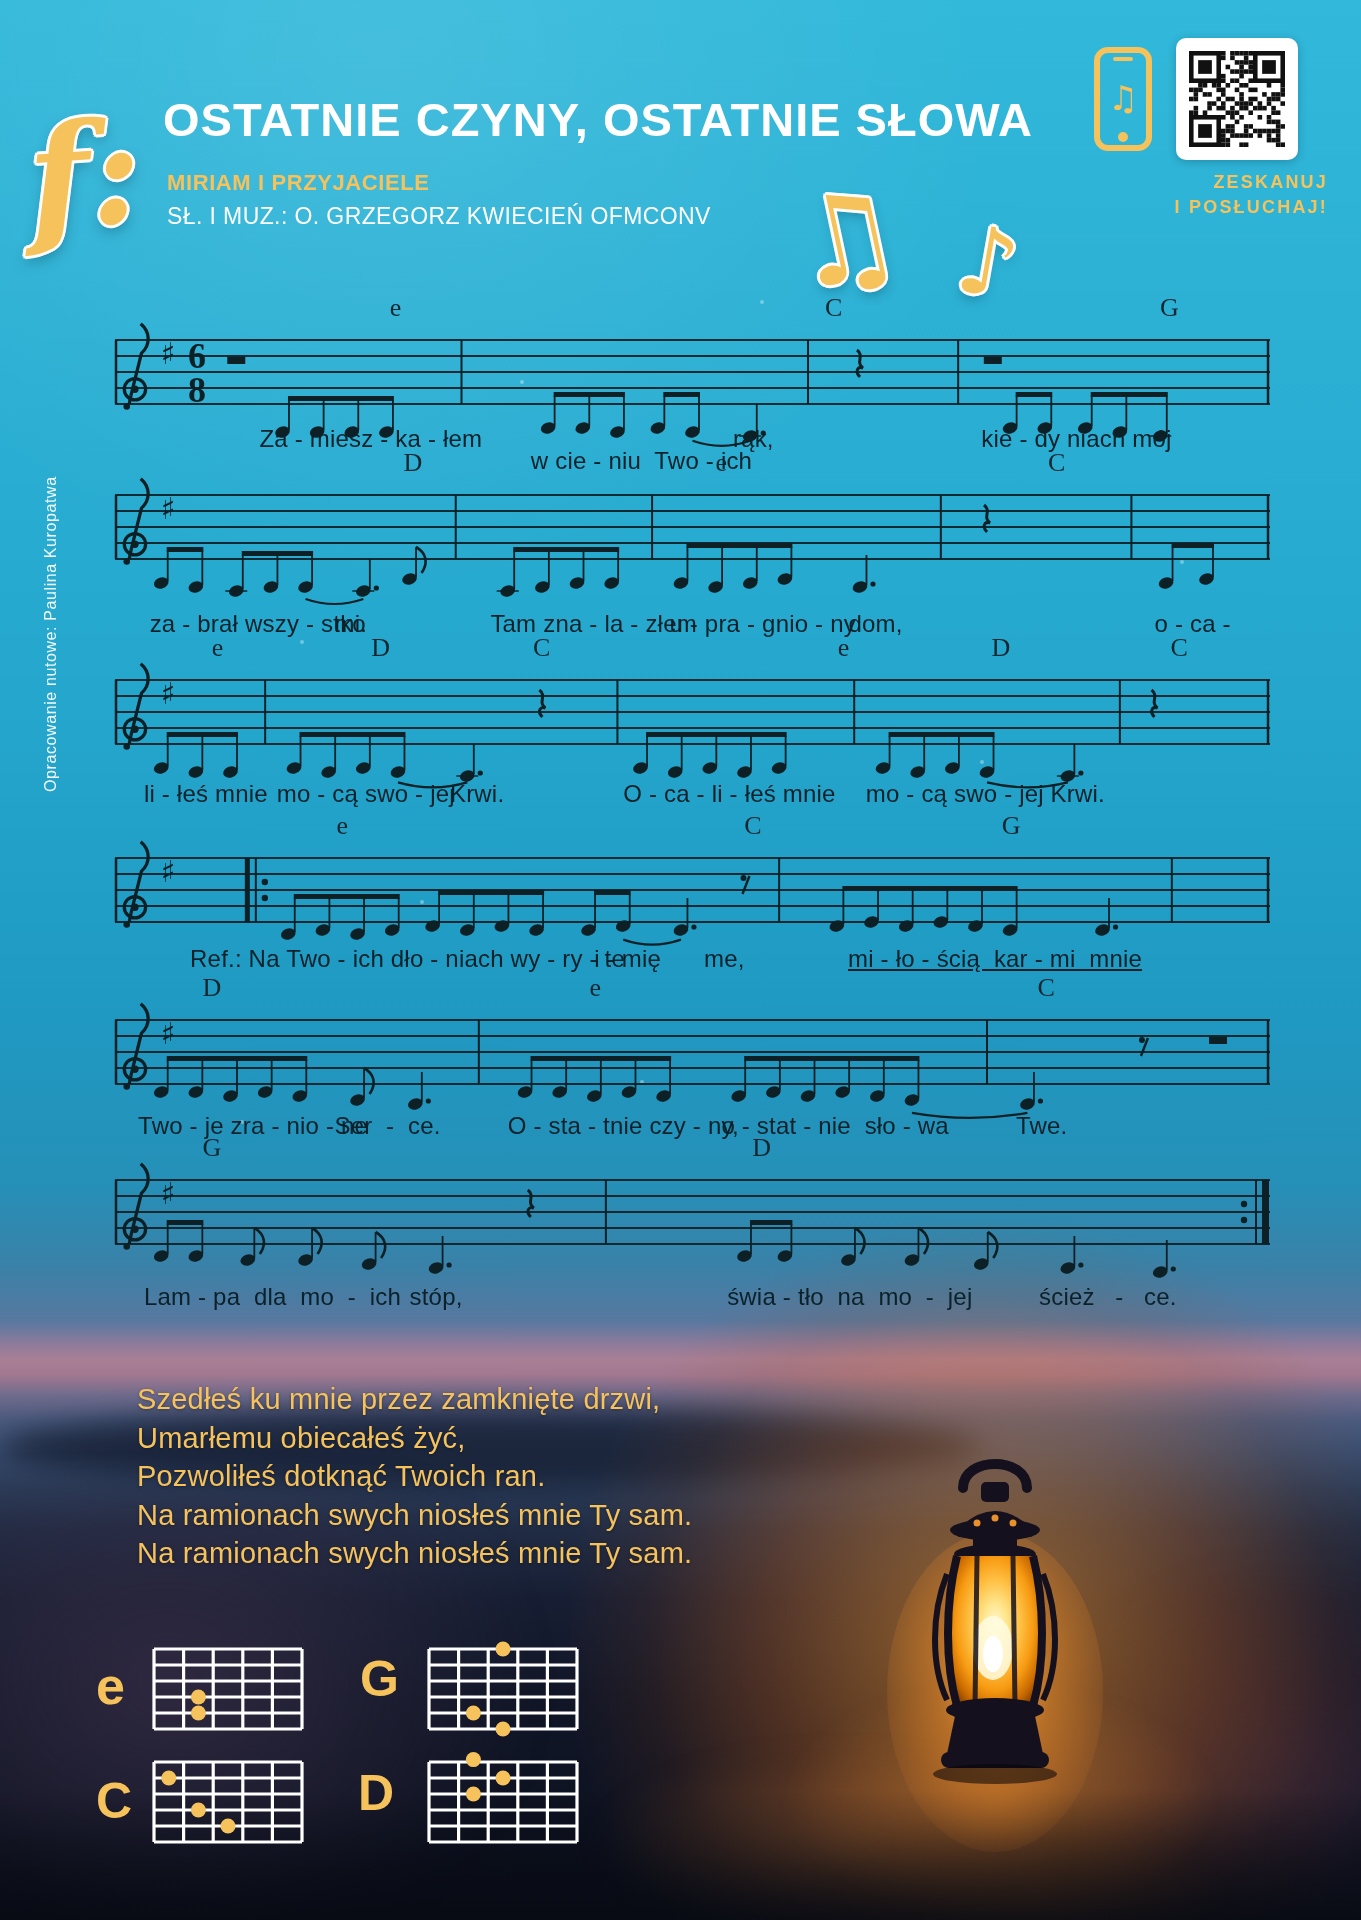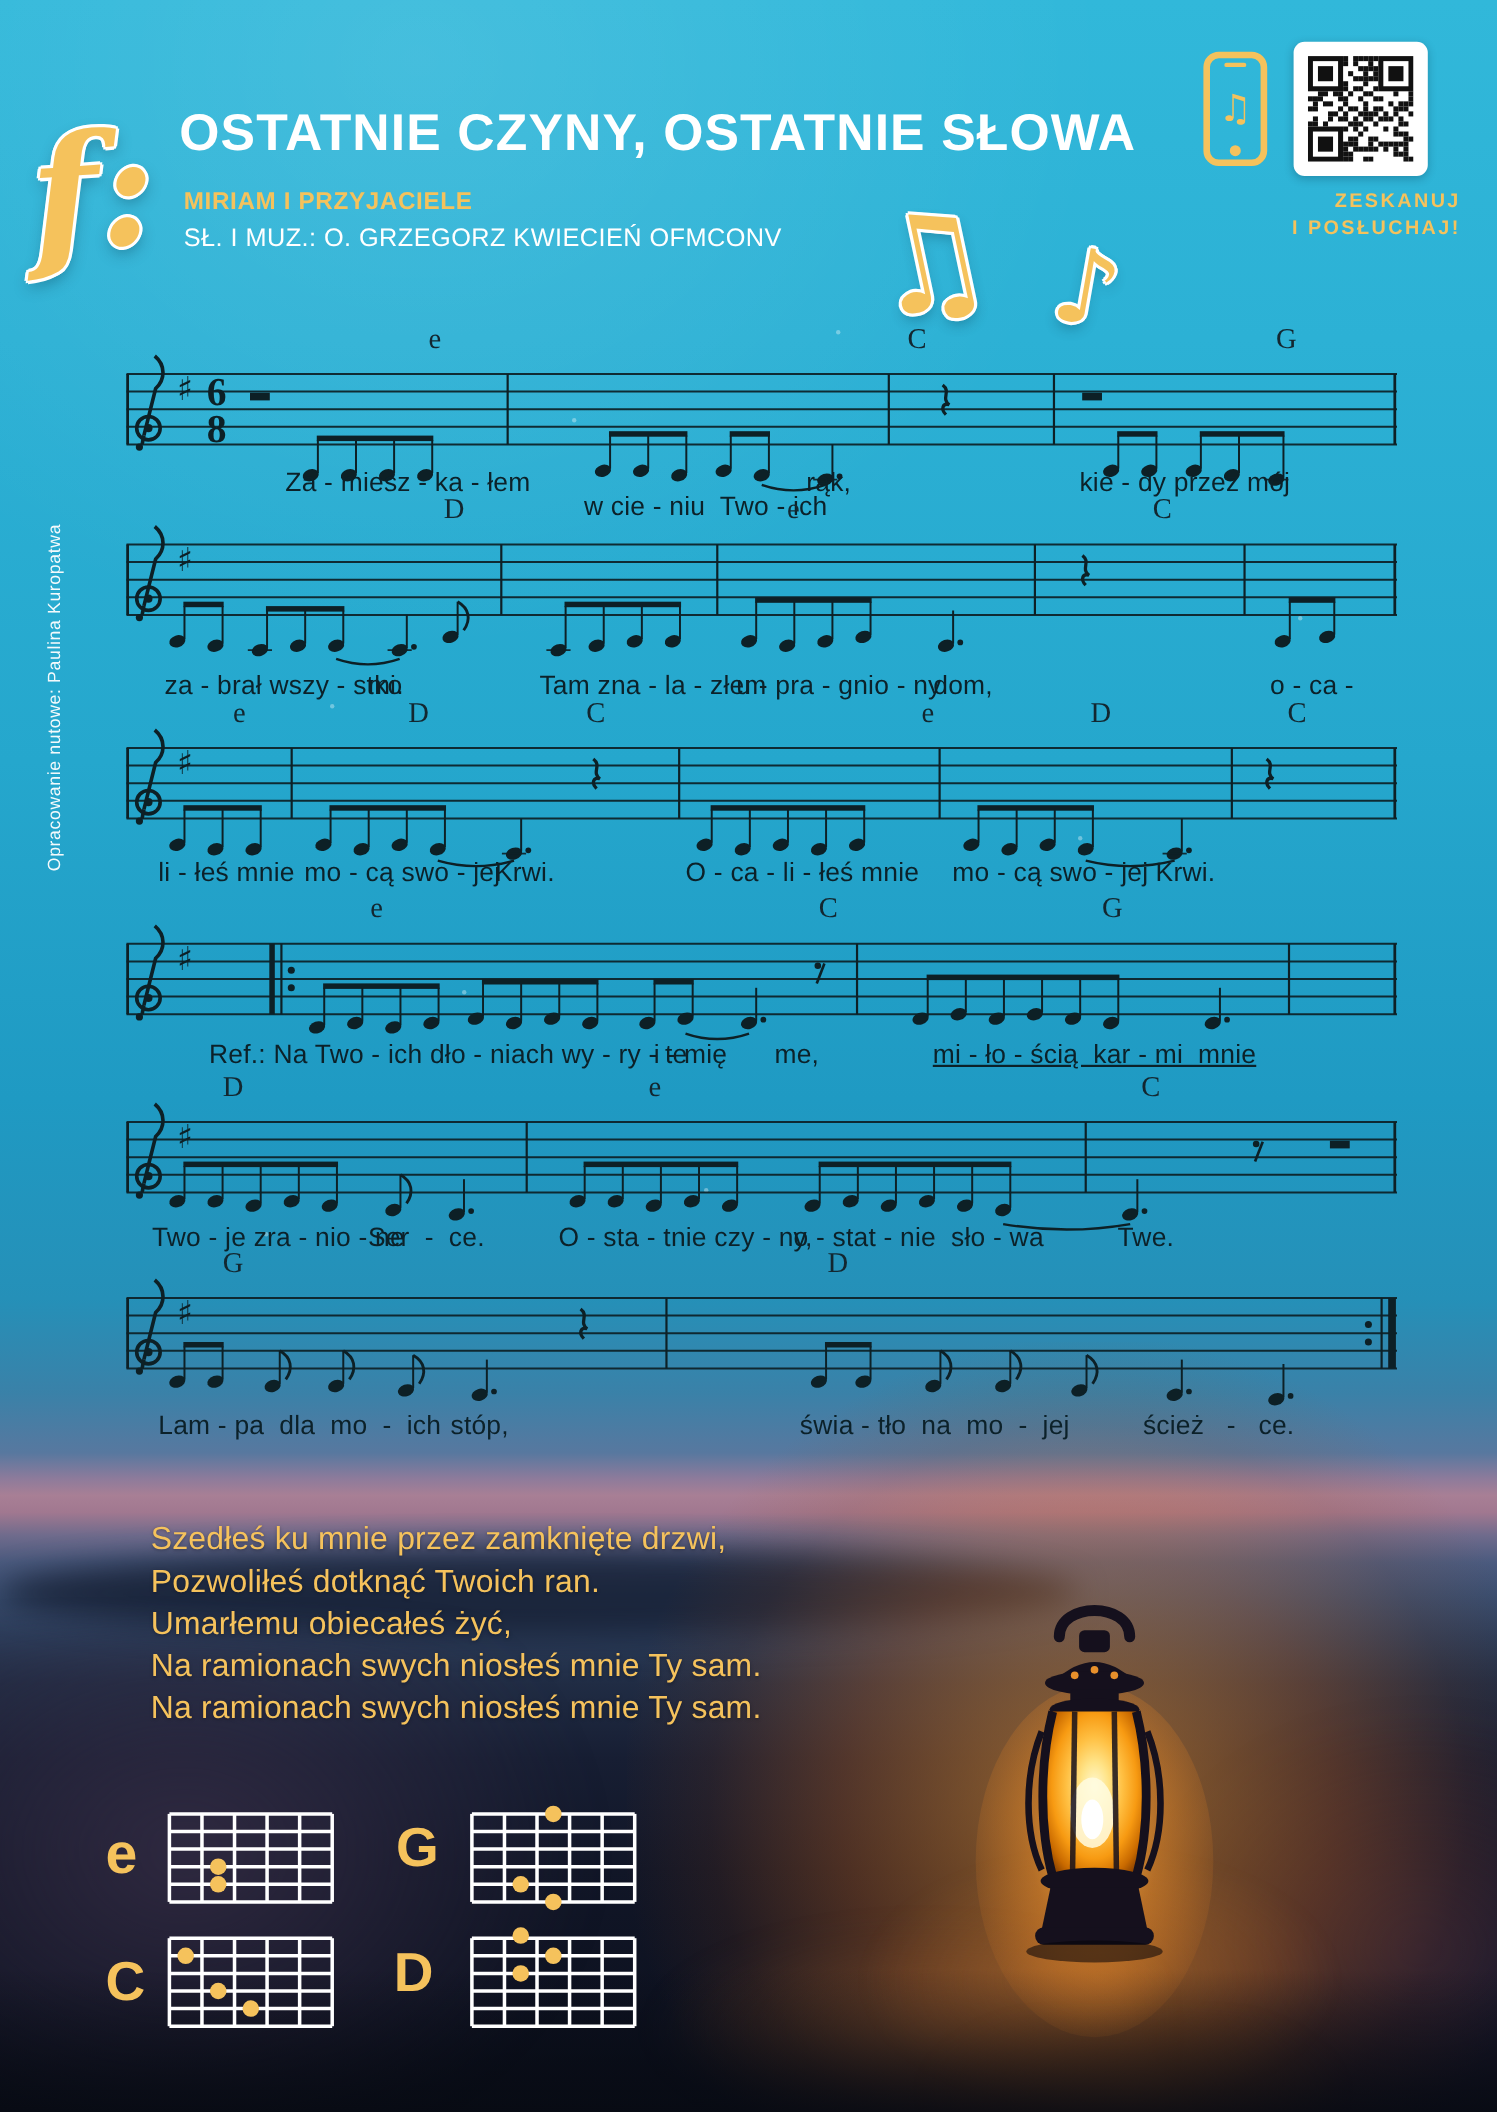--- a/index.html
+++ b/index.html
@@ -357,21 +357,21 @@
         <rect x="112.27499999999999" y="67" width="18" height="7" fill="#0d2026"></rect>
         <rect x="868.8" y="67" width="18" height="7" fill="#0d2026"></rect>
         <path d="M577.5 150.8 Q 606.375 160.8, 635.25 150.8" stroke="#0d2026" stroke-width="2.2" fill="none"></path>
       </svg>
       <div class="chord-label" style="left: 389.665px; top: 293px;">e</div>
       <div class="chord-label" style="left: 825.1px; top: 293px;">C</div>
       <div class="chord-label" style="left: 1160.05px; top: 293px;">G</div>
       <div class="lyric-seg" style="left: 259.375px; top: 425px;">Za - miesz - ka - łem</div>
       <div class="lyric-seg" style="left: 530.8px; top: 447px;">w cie - niu  Two - ich</div>
       <div class="lyric-seg" style="left: 732.925px; top: 425px;">rąk,</div>
-      <div class="lyric-seg" style="left: 981.25px; top: 425px;">kie - dy przez mój</div>
+      <div class="lyric-seg" style="left: 981.25px; top: 425px;">kie - dy niach mój</div>
       <svg width="1155" height="140" viewBox="0 0 1155 140" style="position: absolute; left: 115px; top: 445px; overflow: visible;">
         <line x1="0" y1="50" x2="1155" y2="50" stroke="#0d2026" stroke-width="1.8" opacity="0.92"></line>
         <line x1="0" y1="66" x2="1155" y2="66" stroke="#0d2026" stroke-width="1.8" opacity="0.92"></line>
         <line x1="0" y1="82" x2="1155" y2="82" stroke="#0d2026" stroke-width="1.8" opacity="0.92"></line>
         <line x1="0" y1="98" x2="1155" y2="98" stroke="#0d2026" stroke-width="1.8" opacity="0.92"></line>
         <line x1="0" y1="114" x2="1155" y2="114" stroke="#0d2026" stroke-width="1.8" opacity="0.92"></line>
         <line x1="1" y1="50" x2="1" y2="114" stroke="#0d2026" stroke-width="2.5"></line>
         <g transform="translate(6,32) scale(0.82)" stroke="#0d2026" fill="none" stroke-width="4">
           <path d="M24 2 C36 12 36 28 25 38 L12 90"></path>
           <circle cx="17" cy="82" r="13"></circle>
@@ -737,22 +737,22 @@
       <div class="chord-label" style="left: 202.555px; top: 1133px;">G</div>
       <div class="chord-label" style="left: 752.335px; top: 1133px;">D</div>
       <div class="lyric-seg" style="left: 143.875px; top: 1283px;">Lam - pa  dla  mo  -  ich</div>
       <div class="lyric-seg" style="left: 409.525px; top: 1283px;">stóp,</div>
       <div class="lyric-seg" style="left: 727.15px; top: 1283px;">świa - tło  na  mo  -  jej</div>
       <div class="lyric-seg" style="left: 1039px; top: 1283px;">ścież   -   ce.</div>
     </div>
 
   <div class="abs" id="verse">
     <div class="verse-line">Szedłeś ku mnie przez zamknięte drzwi,</div>
+    <div class="verse-line">Umarłemu obiecałeś żyć,</div>
     <div class="verse-line">Pozwoliłeś dotknąć Twoich ran.</div>
-    <div class="verse-line">Umarłemu obiecałeś żyć,</div>
     <div class="verse-line">Na ramionach swych niosłeś mnie Ty sam.</div>
     <div class="verse-line">Na ramionach swych niosłeś mnie Ty sam.</div>
   </div>
 
   <div class="abs diag-label" style="left:96px;top:1656px;font-size:52px">e</div>
   <div class="abs diag-label" style="left:360px;top:1650px;font-size:50px">G</div>
   <div class="abs diag-label" style="left:96px;top:1772px;font-size:50px">C</div>
   <div class="abs diag-label" style="left:358px;top:1764px;font-size:50px">D</div>
   <div id="diagrams-root">
       <svg width="158" height="100" viewBox="0 0 158 100" style="position: absolute; left: 150px; top: 1645px; overflow: visible;">

